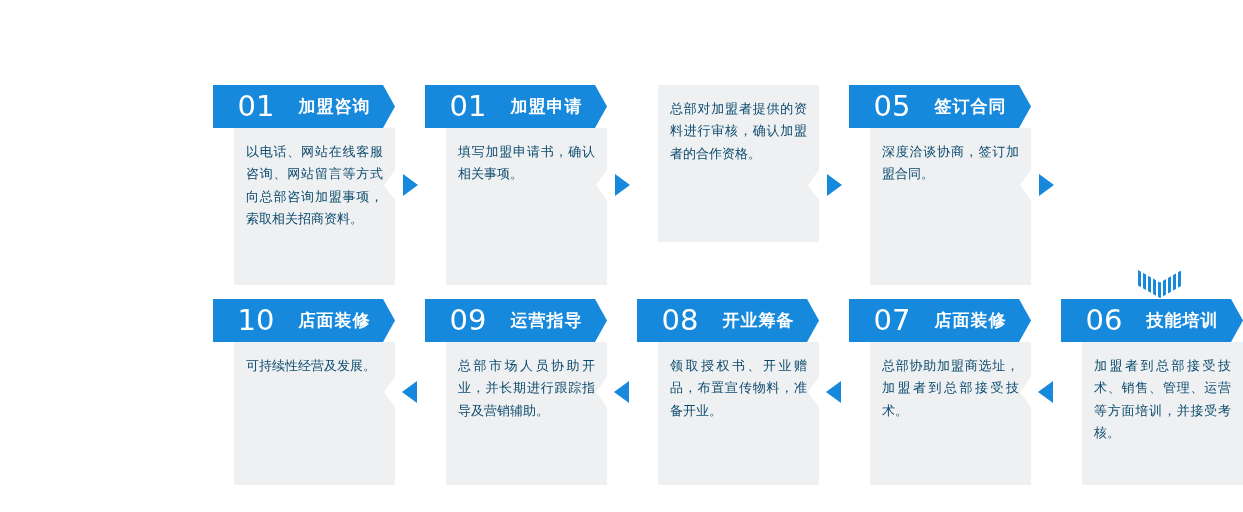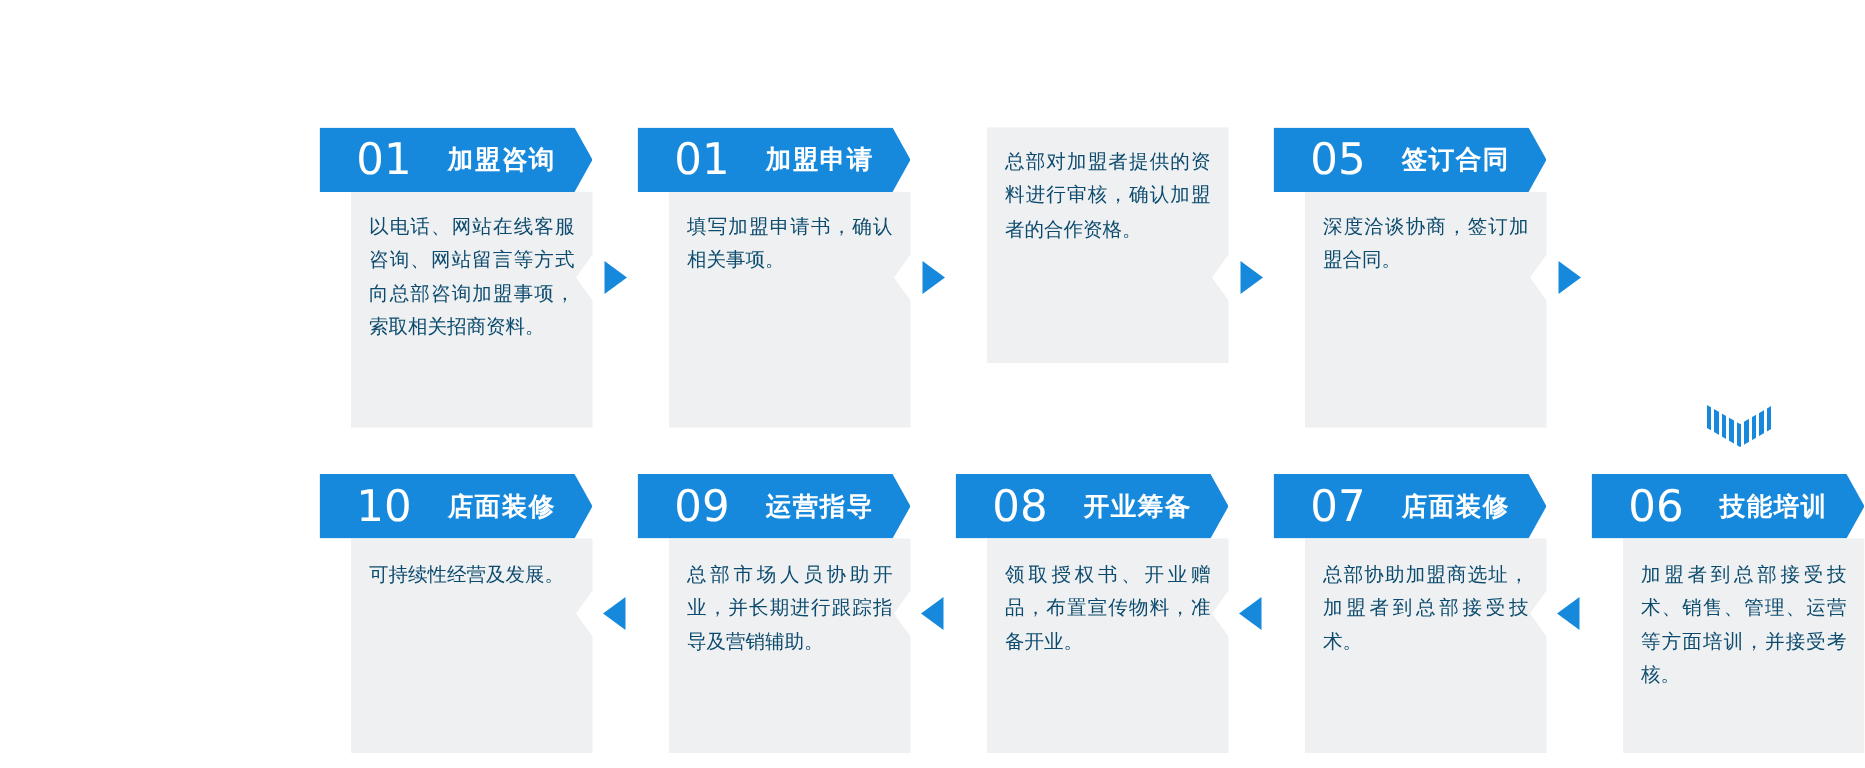--- a/index.html
+++ b/index.html
@@ -4,38 +4,38 @@
 <style>
   * { margin:0; padding:0; box-sizing:border-box; }
   body {
     width:1243px; height:512px; background:#ffffff; overflow:hidden;
     font-family:"DejaVu Sans","Liberation Sans",sans-serif;
   }
   .canvas { position:relative; width:1243px; height:512px; background:#ffffff; }
 
   .flow-row { position:absolute; left:213px; display:flex; gap:30px; }
   .flow-row.r1 { top:85px;  height:200px; }
-  .flow-row.r2 { top:316px; height:186px; }
+  .flow-row.r2 { top:299px; height:186px; }
 
   .card { width:182px; display:flex; flex-direction:column; position:relative; z-index:1; }
 
   .card-header {
     height:43px; background:#1789dd; color:#ffffff;
     display:flex; align-items:center; justify-content:center; gap:24px;
     clip-path:polygon(0 0, calc(100% - 12px) 0, 100% 50%, calc(100% - 12px) 100%, 0 100%);
   }
   .step-number { font-size:29px; font-weight:400; line-height:1; }
   .step-title  { font-size:17px; font-weight:700; letter-spacing:1px;text-align:right; }
 
   .card-body {
     background:#eef0f1; color:#0c4a6e; font-size:13px; line-height:1.72;
     padding:13px 12px; text-align:justify;margin-left:21px;
   }
   .r1 .card-body { height:157px; }
-  .r2 .card-body { height:143px;font-family:Liberation Serif, serif; }
+  .r2 .card-body { height:143px; }
 
   .gap-arrow { position:absolute; z-index:2; width:52px; height:72px; }
   .r1 .gap-arrow { top:64px; }
   .r2 .gap-arrow { top:57px; }
   .g0 { left:171px; } .g1 { left:383px; } .g2 { left:595px; } .g3 { left:807px; }
 
   .down-arrow {
     position:absolute; left:1138px; top:270px; width:44px; height:28px; z-index:3;
     background:repeating-linear-gradient(90deg,#1789dd 0,#1789dd 3px,#ffffff 3px,#ffffff 5px);
     clip-path:polygon(0 0, 50% 45%, 100% 0, 100% 55%, 50% 100%, 0 55%);

